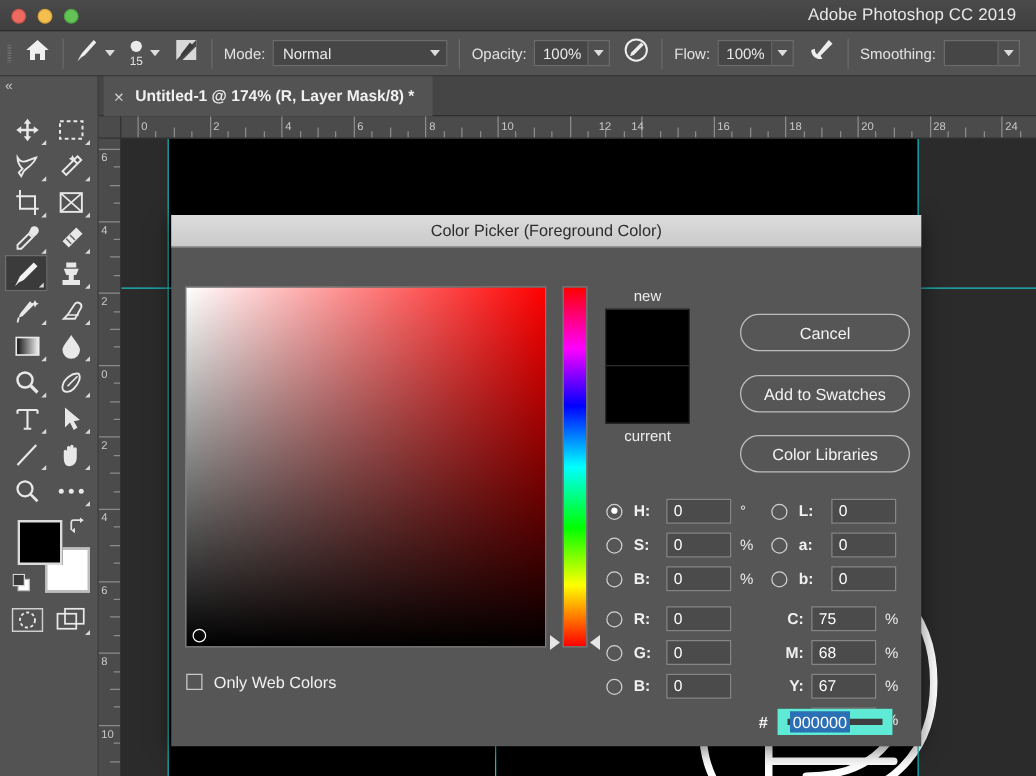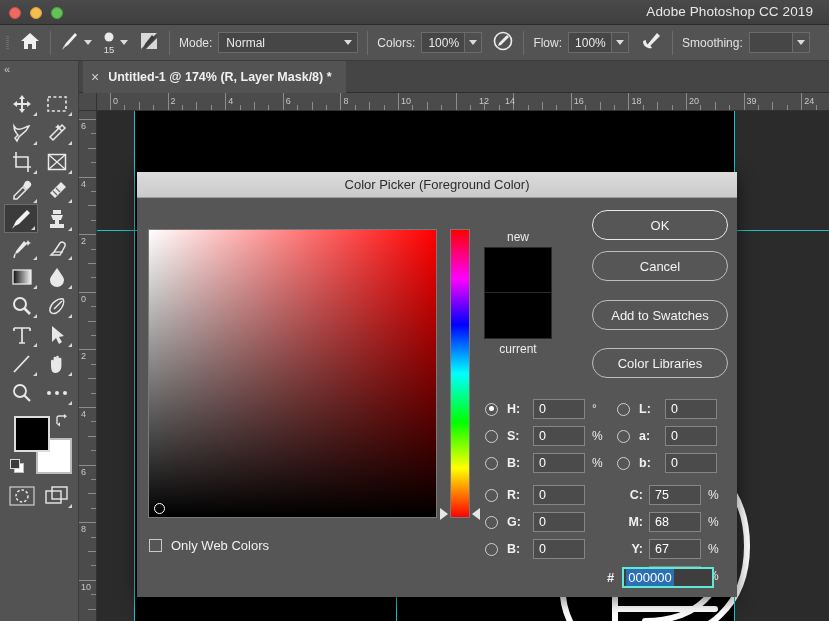--- a/index.html
+++ b/index.html
@@ -175,21 +175,21 @@
   .fld-name.r { text-align: right; width: 26px; margin-left: 0; }
   .fld-input {
     width: 52px; height: 20px; background: #4b4b4b; border: 1px solid #858585;
     color: #ffffff; font-size: 12.5px; display: flex; align-items: center; padding-left: 5px; margin-left: 6px;
   }
   .fld-unit { font-size: 12px; color: #ececec; margin-left: 7px; }
 
   #hex-row { position: absolute; left: 470px; top: 395px; display: flex; align-items: center; }
   #hex-hash { font-size: 13px; color: #f0f0f0; font-weight: bold; }
   #hex-input {
-    width: 92px; height: 21px; background: #3e3e3e; border: 2px solid #5eead4;
+    width: 92px; height: 21px; background: #3e3e3e; border: 8px solid #5eead4;
     display: flex; align-items: center; margin-left: 8px; padding-left: 2px;
   }
   #hex-value { background: #2b6fb5; color: #ffffff; font-size: 13px; padding: 1px 2px; }
 </style>
 </head>
 <body>
 
 <div id="titlebar">
   <div class="traffic" id="tl-close"></div>
   <div class="traffic" id="tl-min"></div>
@@ -248,21 +248,21 @@
     <span class="ob-label">Mode:</span>
     <div class="select-box" style="width:140px">
       <span>Normal</span>
       <i class="caret"></i>
     </div>
   </div>
 
   <div class="ob-sep"></div>
 
   <div class="ob-item">
-    <span class="ob-label">Colors:</span>
+    <span class="ob-label">Opacity:</span>
     <div class="field" style="width:44px">
       <span>100%</span>
     </div>
     <div class="stepper">
         <i class="caret"></i>
       </div>
   </div>
 
   <div class="ob-item" style="margin-left:10px">
     <span>
@@ -566,21 +566,21 @@
     <div class="rlab" style="left: 534.4px; top: 4px;">18</div>
     <div class="rt" style="left: 545.8px; top: 12px; width: 1px; height: 5px;"></div>
     <div class="rt" style="left: 560.2px; top: 9px; width: 1px; height: 8px;"></div>
     <div class="rt" style="left: 574.6px; top: 12px; width: 1px; height: 5px;"></div>
     <div class="rt" style="left: 589px; top: 0px; width: 1px; height: 17px;"></div>
     <div class="rlab" style="left: 592px; top: 4px;">20</div>
     <div class="rt" style="left: 603.4px; top: 12px; width: 1px; height: 5px;"></div>
     <div class="rt" style="left: 617.8px; top: 9px; width: 1px; height: 8px;"></div>
     <div class="rt" style="left: 632.2px; top: 12px; width: 1px; height: 5px;"></div>
     <div class="rt" style="left: 646.6px; top: 0px; width: 1px; height: 17px;"></div>
-    <div class="rlab" style="left: 649.6px; top: 4px;">39</div>
+    <div class="rlab" style="left: 649.6px; top: 4px;">28</div>
     <div class="rt" style="left: 661px; top: 12px; width: 1px; height: 5px;"></div>
     <div class="rt" style="left: 675.4px; top: 9px; width: 1px; height: 8px;"></div>
     <div class="rt" style="left: 689.8px; top: 12px; width: 1px; height: 5px;"></div>
     <div class="rt" style="left: 704.2px; top: 0px; width: 1px; height: 17px;"></div>
     <div class="rlab" style="left: 707.2px; top: 4px;">24</div>
     <div class="rt" style="left: 718.6px; top: 12px; width: 1px; height: 5px;"></div>
   </div>
 <div id="ruler-v">
     <div class="rt" style="top: 8px; left: 0px; height: 1px; width: 17px;"></div>
     <div class="rlab-v" style="top: 11px; left: 2px;">6</div>
@@ -659,21 +659,20 @@
   <div class="hue-arrow-l"></div>
   <div class="hue-arrow-r"></div>
 
   <div id="newcur-wrap">
     <div class="nc-label">new</div>
     <div id="nc-new" style="background: rgb(0, 0, 0);"></div>
     <div id="nc-current" style="background: rgb(0, 0, 0);"></div>
     <div class="nc-label" style="margin-top:3px">current</div>
   </div>
 
-  <div class="dlg-btn" id="btn-ok">OK</div>
   <div class="dlg-btn" id="btn-cancel">Cancel</div>
   <div class="dlg-btn" id="btn-swatches">Add to Swatches</div>
   <div class="dlg-btn" id="btn-libraries">Color Libraries</div>
 
   <div id="webcolors-row">
     <div id="webcolors-box"></div>
     <span id="webcolors-label">Only Web Colors</span>
   </div>
 
   <div class="fld-row" style="left:348px;top:226px">

